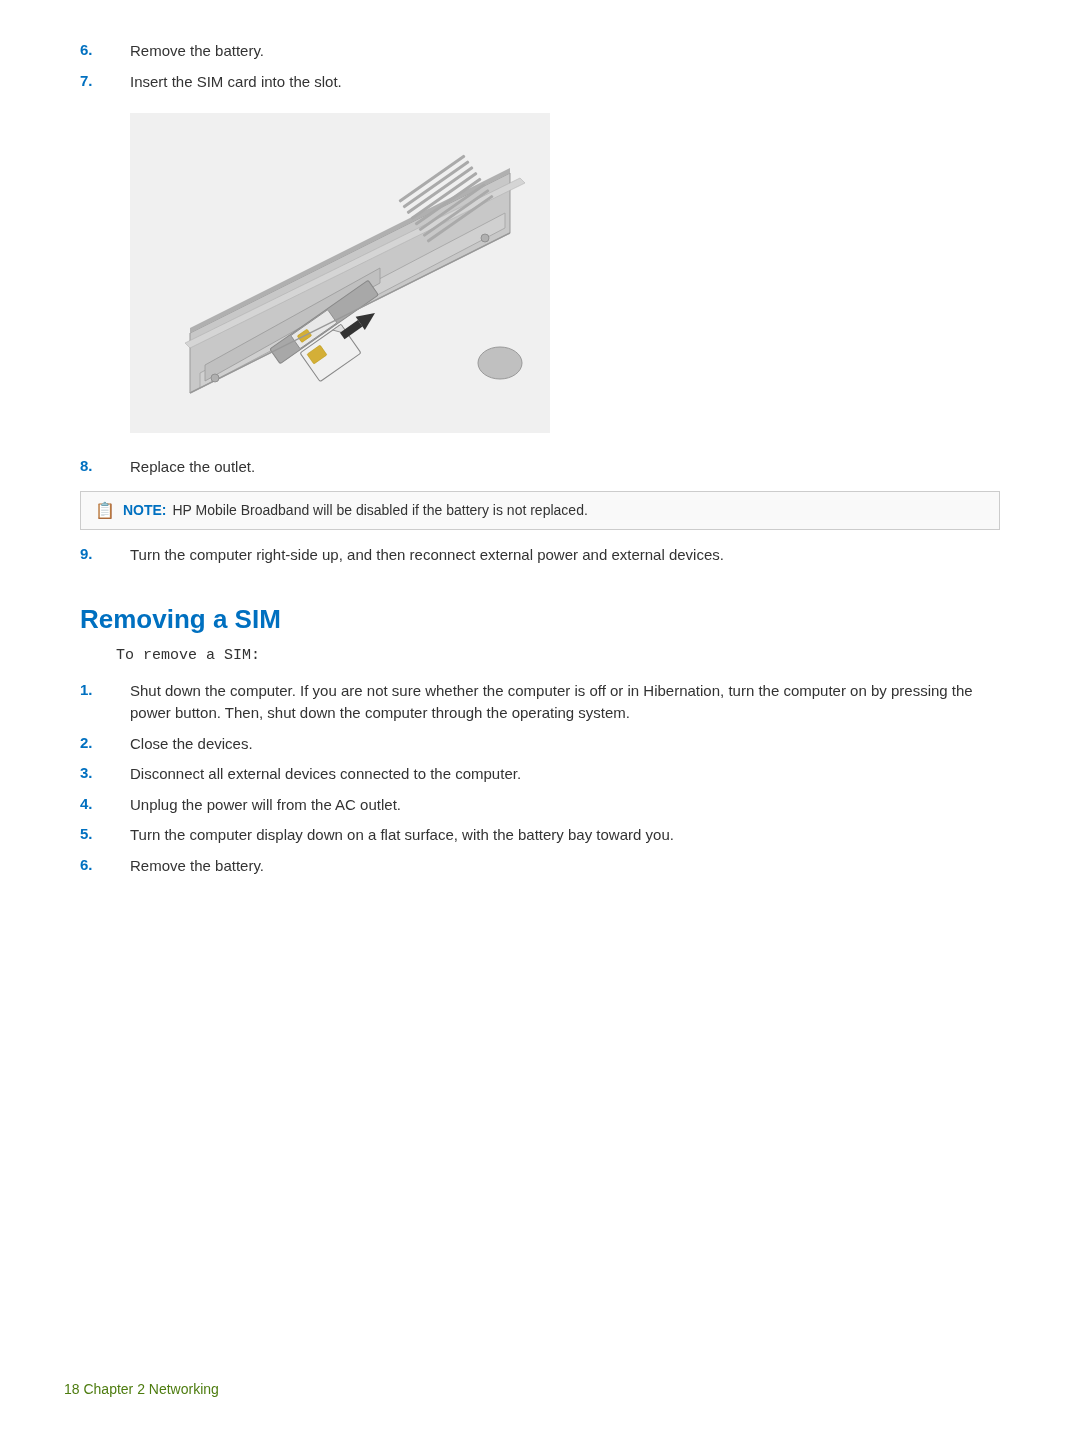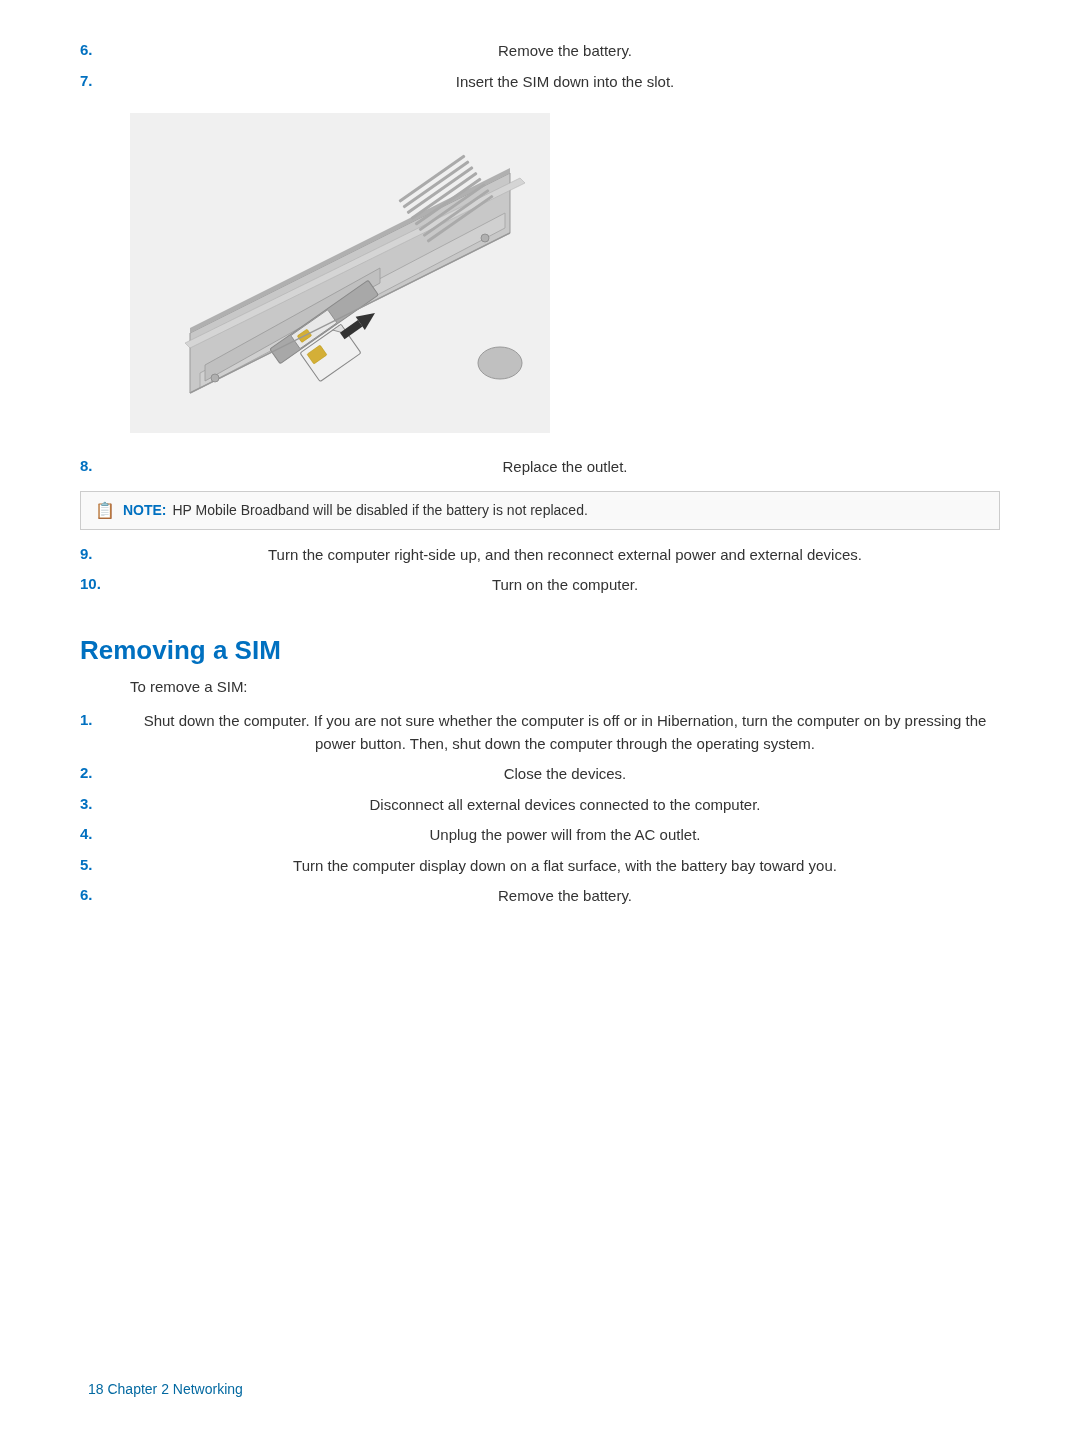--- a/index.html
+++ b/index.html
@@ -39,21 +39,20 @@
       color: #0070c0;
       font-weight: bold;
       min-width: 50px;
       flex-shrink: 0;
       padding-top: 1px;
     }
 
     .list-text {
       flex: 1;
       line-height: 1.5;
-      text-align: center;
     }
 
     .image-container {
       margin: 20px 0 20px 50px;
     }
 
     
     .laptop-svg {
       width: 420px;
       height: 320px;
@@ -90,46 +89,47 @@
 
     .section-title {
       color: #0070c0;
       font-size: 26px;
       font-weight: bold;
       margin: 28px 0 10px 0;
       padding-top: 10px;
     }
 
     .intro-text {
-      margin-left: 50px;
+      margin-left: 36px;
       margin-bottom: 12px;
       line-height: 1.5;
+      font-family: Liberation Mono, monospace;
     }
 
     .footer {
       position: absolute;
       bottom: 40px;
-      left: 88px;
+      left: 64px;
       font-size: 14px;
-      color: #0369a1;
+      color: #4d7c0f;
     }
   </style>
 </head>
 <body>
 
 <div class="content-area">
 
   <ul class="numbered-list">
     <li>
       <span class="list-number">6.</span>
       <span class="list-text">Remove the battery.</span>
     </li>
     <li>
       <span class="list-number">7.</span>
-      <span class="list-text">Insert the SIM down into the slot.</span>
+      <span class="list-text">Insert the SIM card into the slot.</span>
     </li>
   </ul>
 
   <div class="image-container">
     <svg class="laptop-svg" viewBox="0 0 420 320" xmlns="http://www.w3.org/2000/svg">
 
       <rect width="420" height="320" fill="#f0f0f0"></rect>
 
       <polygon points="60,280 380,120 380,60 60,220" fill="#c8c8c8" stroke="#999" stroke-width="1"></polygon>
       <polygon points="60,220 380,60 380,55 60,215" fill="#b0b0b0"></polygon>
@@ -191,24 +191,20 @@
     <span class="note-text">
       <span class="note-label">NOTE:</span><span>HP Mobile Broadband will be disabled if the battery is not replaced.</span>
     </span>
   </div>
 
   <ul class="numbered-list">
     <li>
       <span class="list-number">9.</span>
       <span class="list-text">Turn the computer right-side up, and then reconnect external power and external devices.</span>
     </li>
-    <li>
-      <span class="list-number">10.</span>
-      <span class="list-text">Turn on the computer.</span>
-    </li>
   </ul>
 
   <h2 class="section-title">Removing a SIM</h2>
 
   <p class="intro-text">To remove a SIM:</p>
 
   <ul class="numbered-list">
     <li>
       <span class="list-number">1.</span>
       <span class="list-text">Shut down the computer. If you are not sure whether the computer is off or in Hibernation, turn the computer on by pressing the power button. Then, shut down the computer through the operating system.</span>

